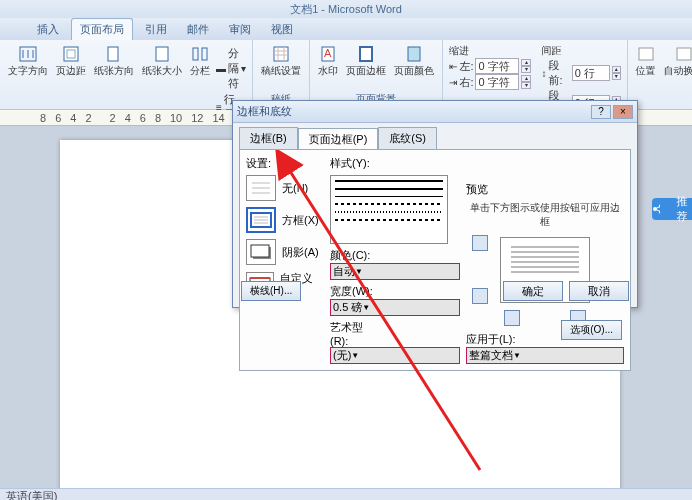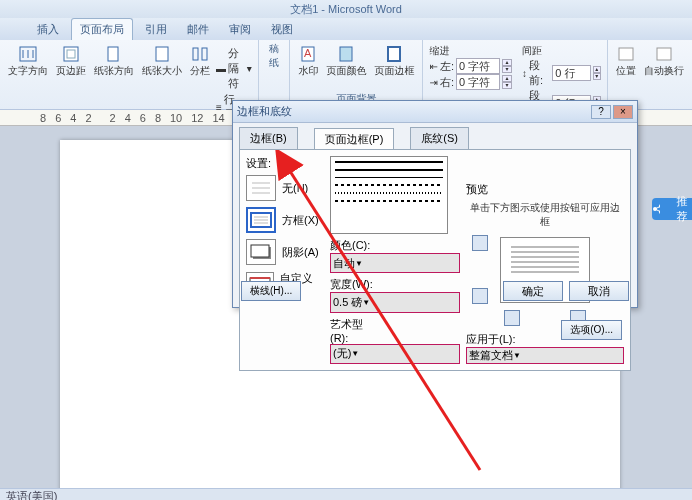--- a/index.html
+++ b/index.html
@@ -33,21 +33,21 @@
 .paper { position:absolute; top:30px; left:60px; width:560px; height:440px; background:#fff; box-shadow:0 0 4px rgba(0,0,0,.3); }
 
 
 .dialog { position:absolute; top:100px; left:232px; width:406px; height:208px; background:#eef2f7; border:1px solid #6a88b2; box-shadow:2px 2px 6px rgba(0,0,0,.3); }
 .dlg-title { height:22px; background:linear-gradient(#eaf1fa,#cfdef1); display:flex; align-items:center; justify-content:space-between; padding:0 4px; border-bottom:1px solid #aabcd5;}
 .dlg-title span { color:#2a4a75; font-size:11px;}
 .dlg-ctrls { display:flex; gap:2px;}
 .dlg-ctrls div { width:20px; height:14px; border:1px solid #8ea8c8; background:#dbe6f4; text-align:center; line-height:12px; cursor:pointer; font-size:10px;}
 .dlg-ctrls .close { background:#d98; }
 
-.dlg-tabs { display:flex; padding: 4px 6px 0 6px; gap:16px; }
+.dlg-tabs { display:flex; padding: 4px 6px 0 6px; gap:0; }
 .dlg-tab { padding:3px 10px; border:1px solid #9ab; background:#e2e8f0; border-bottom:none; font-size:11px; cursor:pointer;}
 .dlg-tab.active { background:#fdfdfd; position:relative; top:1px;}
 .dlg-body { margin:0 6px 6px 6px; background:#fdfdfd; border:1px solid #9ab; height:222px; display:flex; padding:6px; gap:6px; position:relative;}
 
 .col { display:flex; flex-direction:column; }
 .col-label { font-size:11px; margin-bottom:4px;}
 .setting-opt { display:flex; align-items:center; gap:6px; margin-bottom:6px; cursor:pointer;}
 .setting-opt .thumb { width:30px; height:26px; border:1px solid #888; background:#fff; display:flex; align-items:center; justify-content:center;}
 .setting-opt.sel .thumb { border:2px solid #2a64c8; }
 .setting-opt span { font-size:11px;}
@@ -135,43 +135,52 @@
       <div style="display:flex;flex-direction:column;gap:1px;padding-top:2px;">
         <div class="smallopt">▬ <span>分隔符</span> ▾</div>
         <div class="smallopt">≡ <span>行号</span> ▾</div>
         <div class="smallopt">⁻ <span>断字</span> ▾</div>
       </div>
     </div>
     <div class="label">页面设置</div>
   </div>
 
   <div class="rgroup">
+    <div class="icons">
+      <div class="bigbtn">
+          <svg class="ic" viewBox="0 0 20 18">
+            <rect x="3" y="2" width="14" height="14" fill="#fff" stroke="#3a6aa8"></rect>
+            <path d="M3 6h14M3 10h14M7 2v14M13 2v14" stroke="#cbb"></path>
+          </svg>
+          <span>稿纸设置</span>
+        </div>
+    </div>
     <div class="label">稿纸</div>
   </div>
 
   <div class="rgroup">
     <div class="icons">
       <div class="bigbtn">
           <svg class="ic" viewBox="0 0 20 18">
             <rect x="4" y="2" width="12" height="14" fill="#fff" stroke="#3a6aa8"></rect>
             <text x="6" y="12" font-size="8" fill="#c44">A</text>
           </svg>
           <span>水印</span>
         </div>
       <div class="bigbtn">
           <svg class="ic" viewBox="0 0 20 18">
+            <rect x="4" y="2" width="12" height="14" fill="#fff" stroke="#3a6aa8" stroke-width="2"></rect>
+          </svg>
+          <span>页面边框</span>
+        </div>
+      <div class="bigbtn">
+          <svg class="ic" viewBox="0 0 20 18">
             <rect x="4" y="2" width="12" height="14" fill="#bde" stroke="#3a6aa8"></rect>
           </svg>
           <span>页面颜色</span>
-        </div>
-      <div class="bigbtn">
-          <svg class="ic" viewBox="0 0 20 18">
-            <rect x="4" y="2" width="12" height="14" fill="#fff" stroke="#3a6aa8" stroke-width="2"></rect>
-          </svg>
-          <span>页面边框</span>
         </div>
     </div>
     <div class="label">页面背景</div>
   </div>
 
   <div class="rgroup" style="flex-direction:column;">
     <div style="display:flex; gap:10px; padding-top:2px;">
       <div>
         <div class="smallopt">缩进</div>
         <div class="smallopt">⇤<span>左:</span><span class="spin">0 字符</span><span class="spinbtns">
@@ -295,20 +304,21 @@
             <svg width="24" height="18">
               <rect x="2" y="2" width="20" height="14" fill="none" stroke="#333"></rect>
               <line x1="2" y1="2" x2="22" y2="2" stroke="#c44" stroke-width="2"></line>
             </svg>
           </div>
           <span>自定义(U)</span>
         </div>
     </div>
 
     <div class="col" style="width:130px;">
+      <div class="col-label">样式(Y):</div>
       <div class="style-box">
         <div class="style-line"></div>
           <div class="style-line"></div>
           <div class="style-line" style="height:1px"></div>
         <div class="style-line dash"></div>
           <div class="style-line dot"></div>
           <div class="style-line dash"></div>
       </div>
       <div class="field-row">
           <label>颜色(C):</label>

